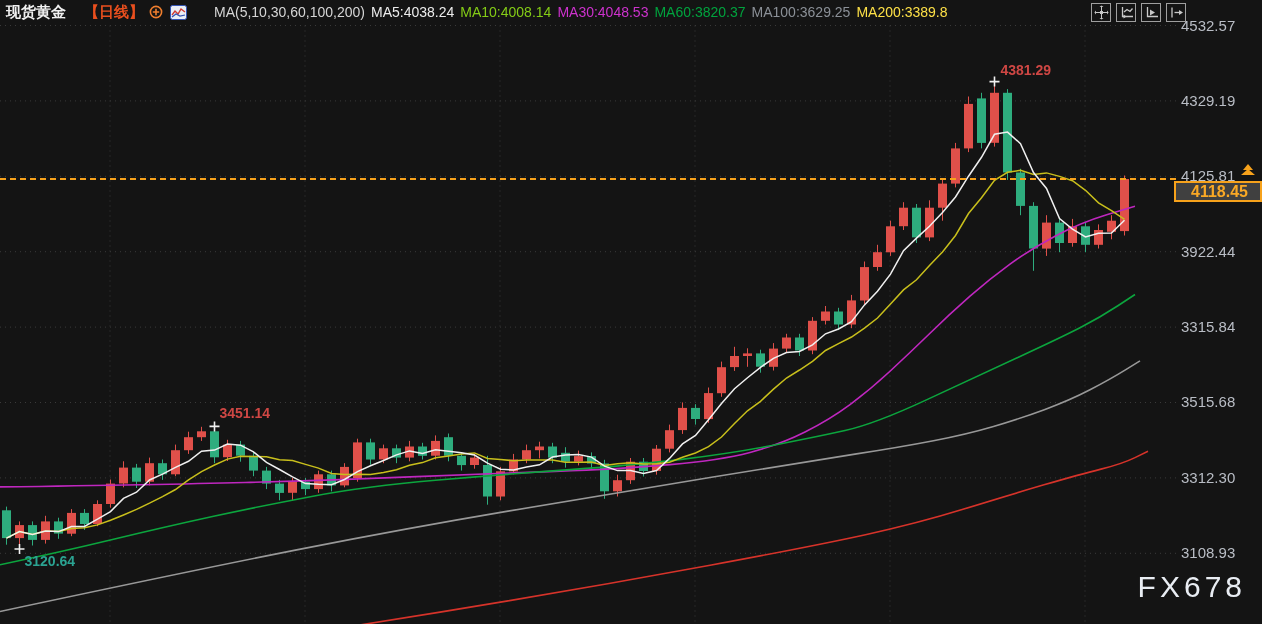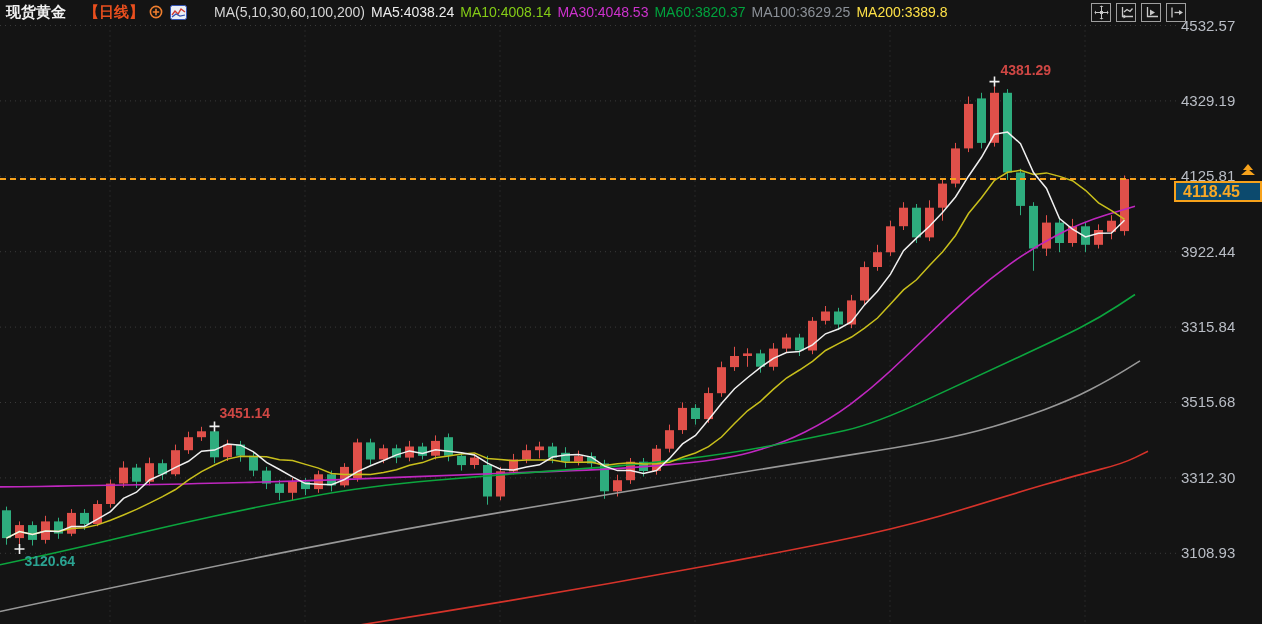--- a/index.html
+++ b/index.html
@@ -18,22 +18,22 @@
   .magroup{font-size:14px;color:#d6d6d6;margin-left:27px;}
   .mav{font-size:14px;font-weight:500;margin-left:6px;white-space:nowrap;}
   
   #toolbar{position:absolute;top:3px;right:76px;display:flex;gap:5px;z-index:6;}
   .tbtn{width:20px;height:19px;border:1px solid #9f9f9f;box-sizing:border-box;display:flex;
     align-items:center;justify-content:center;background:transparent;cursor:pointer;padding:0;}
   
   .tick{position:absolute;left:1181px;font-size:15px;font-weight:500;color:#b9bdc5;z-index:4;}
   
   #price-tag{position:absolute;left:1174px;right:0;height:17px;border:2px solid #f7a21b;
-    background:#0c4a6e;color:#f9a825;font-size:16px;font-weight:bold;line-height:17px;
-    padding-left:7px;z-index:7;}
+    background:#404040;color:#f9a825;font-size:16px;font-weight:bold;line-height:17px;
+    padding-left:15px;z-index:7;}
   #price-arrow{position:absolute;left:1240px;width:16px;height:14px;z-index:7;}
   #price-arrow .t1,#price-arrow .t2{position:absolute;left:3px;width:0;height:0;
     border-left:5px solid transparent;border-right:5px solid transparent;border-bottom:6px solid #f7a21b;}
   #price-arrow .t1{top:0;} #price-arrow .t2{top:5px;border-left-width:7px;border-right-width:7px;left:1px;}
   
   #watermark{position:absolute;right:16px;top:570px;font-size:30px;letter-spacing:4px;
     color:#e9edf3;z-index:3;}
 </style>
 </head>
 <body>
@@ -317,13 +317,14 @@
       <div class="tick" style="top: 469px;">3312.30</div>
       <div class="tick" style="top: 544px;">3108.93</div>
     </div>
 
   <div id="price-arrow" style="top: 164px;">
     <span class="t2"></span>
       <span class="t1"></span>
   </div>
   <div id="price-tag" style="top: 181px; color: rgb(249, 168, 37); border-color: rgb(247, 162, 27);">4118.45</div>
 
+  <div id="watermark">FX678</div>
 </div>
 
 </body></html>

